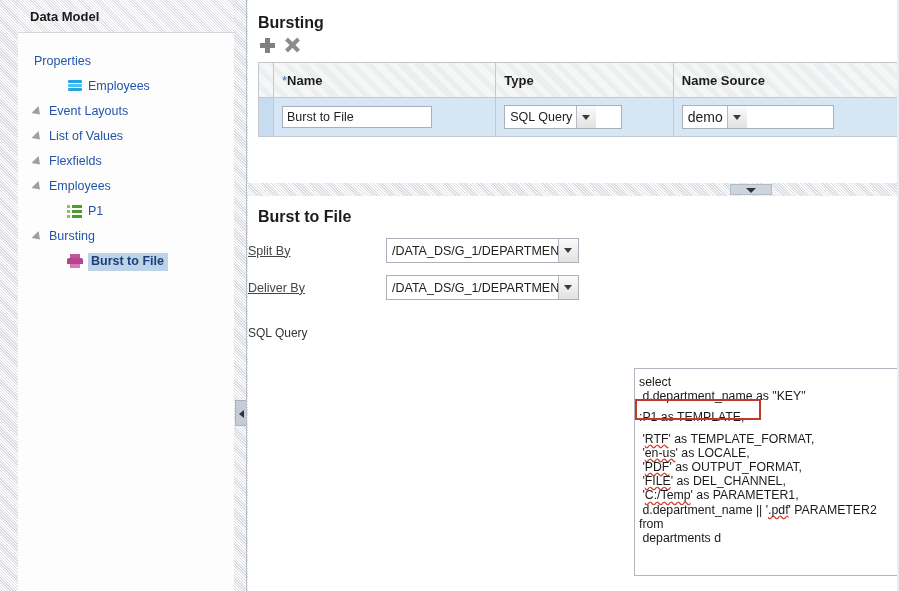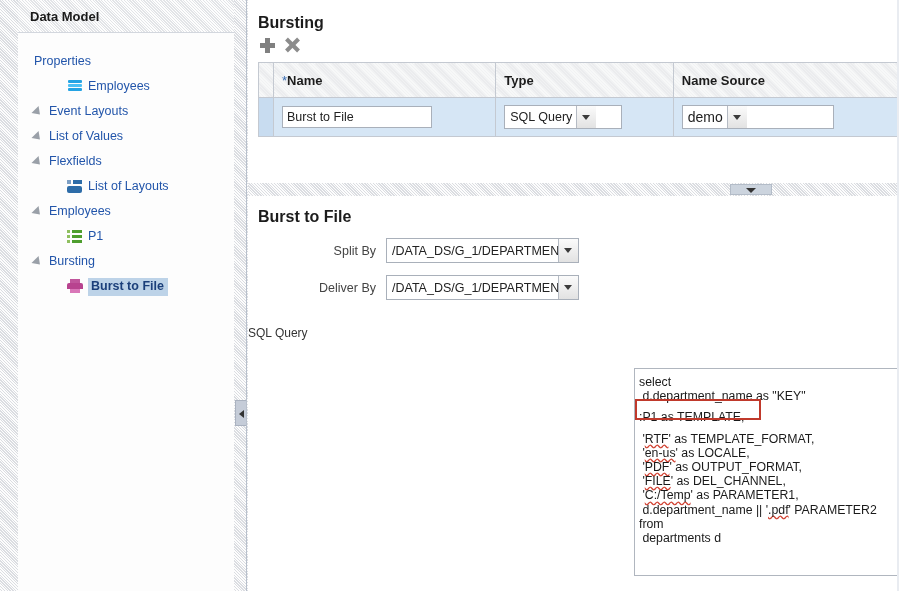--- a/index.html
+++ b/index.html
@@ -332,24 +332,24 @@
   }
   #detail .section-title { padding: 12px 0 0 10px; }
 
   .form-row {
     display: flex;
     align-items: center;
     margin-top: 12px;
   }
   .form-row .flabel {
     width: 128px;
-    text-align: right;
     padding-right: 10px;
     font-size: 12.5px;
     color: #444;
+    text-decoration: underline;
   }
   .sel.w-field { width: 193px; height: 25px; }
 
   #sqlquery-row {
     display: flex;
     align-items: flex-start;
     margin-top: 20px;
   }
   #sqlquery-row .flabel { padding-top: 6px; }
 
@@ -427,28 +427,20 @@
       <div class="tree-row ind-1">
         <span class="disc"></span>
         <span class="label">List of Values</span>
       </div>
 
       <div class="tree-row ind-1">
         <span class="disc"></span>
         <span class="label">Flexfields</span>
       </div>
 
-      <div class="tree-row ind-3">
-        <span class="icon-box ic-layouts">
-            <i></i>
-            <i></i>
-            <i></i>
-          </span>
-        <span class="label">List of Layouts</span>
-      </div>
 
       <div class="tree-row ind-1">
         <span class="disc"></span>
         <span class="label">Employees</span>
       </div>
 
       <div class="tree-row ind-3">
         <span class="icon-box ic-param">
             <i></i>
             <i></i>

